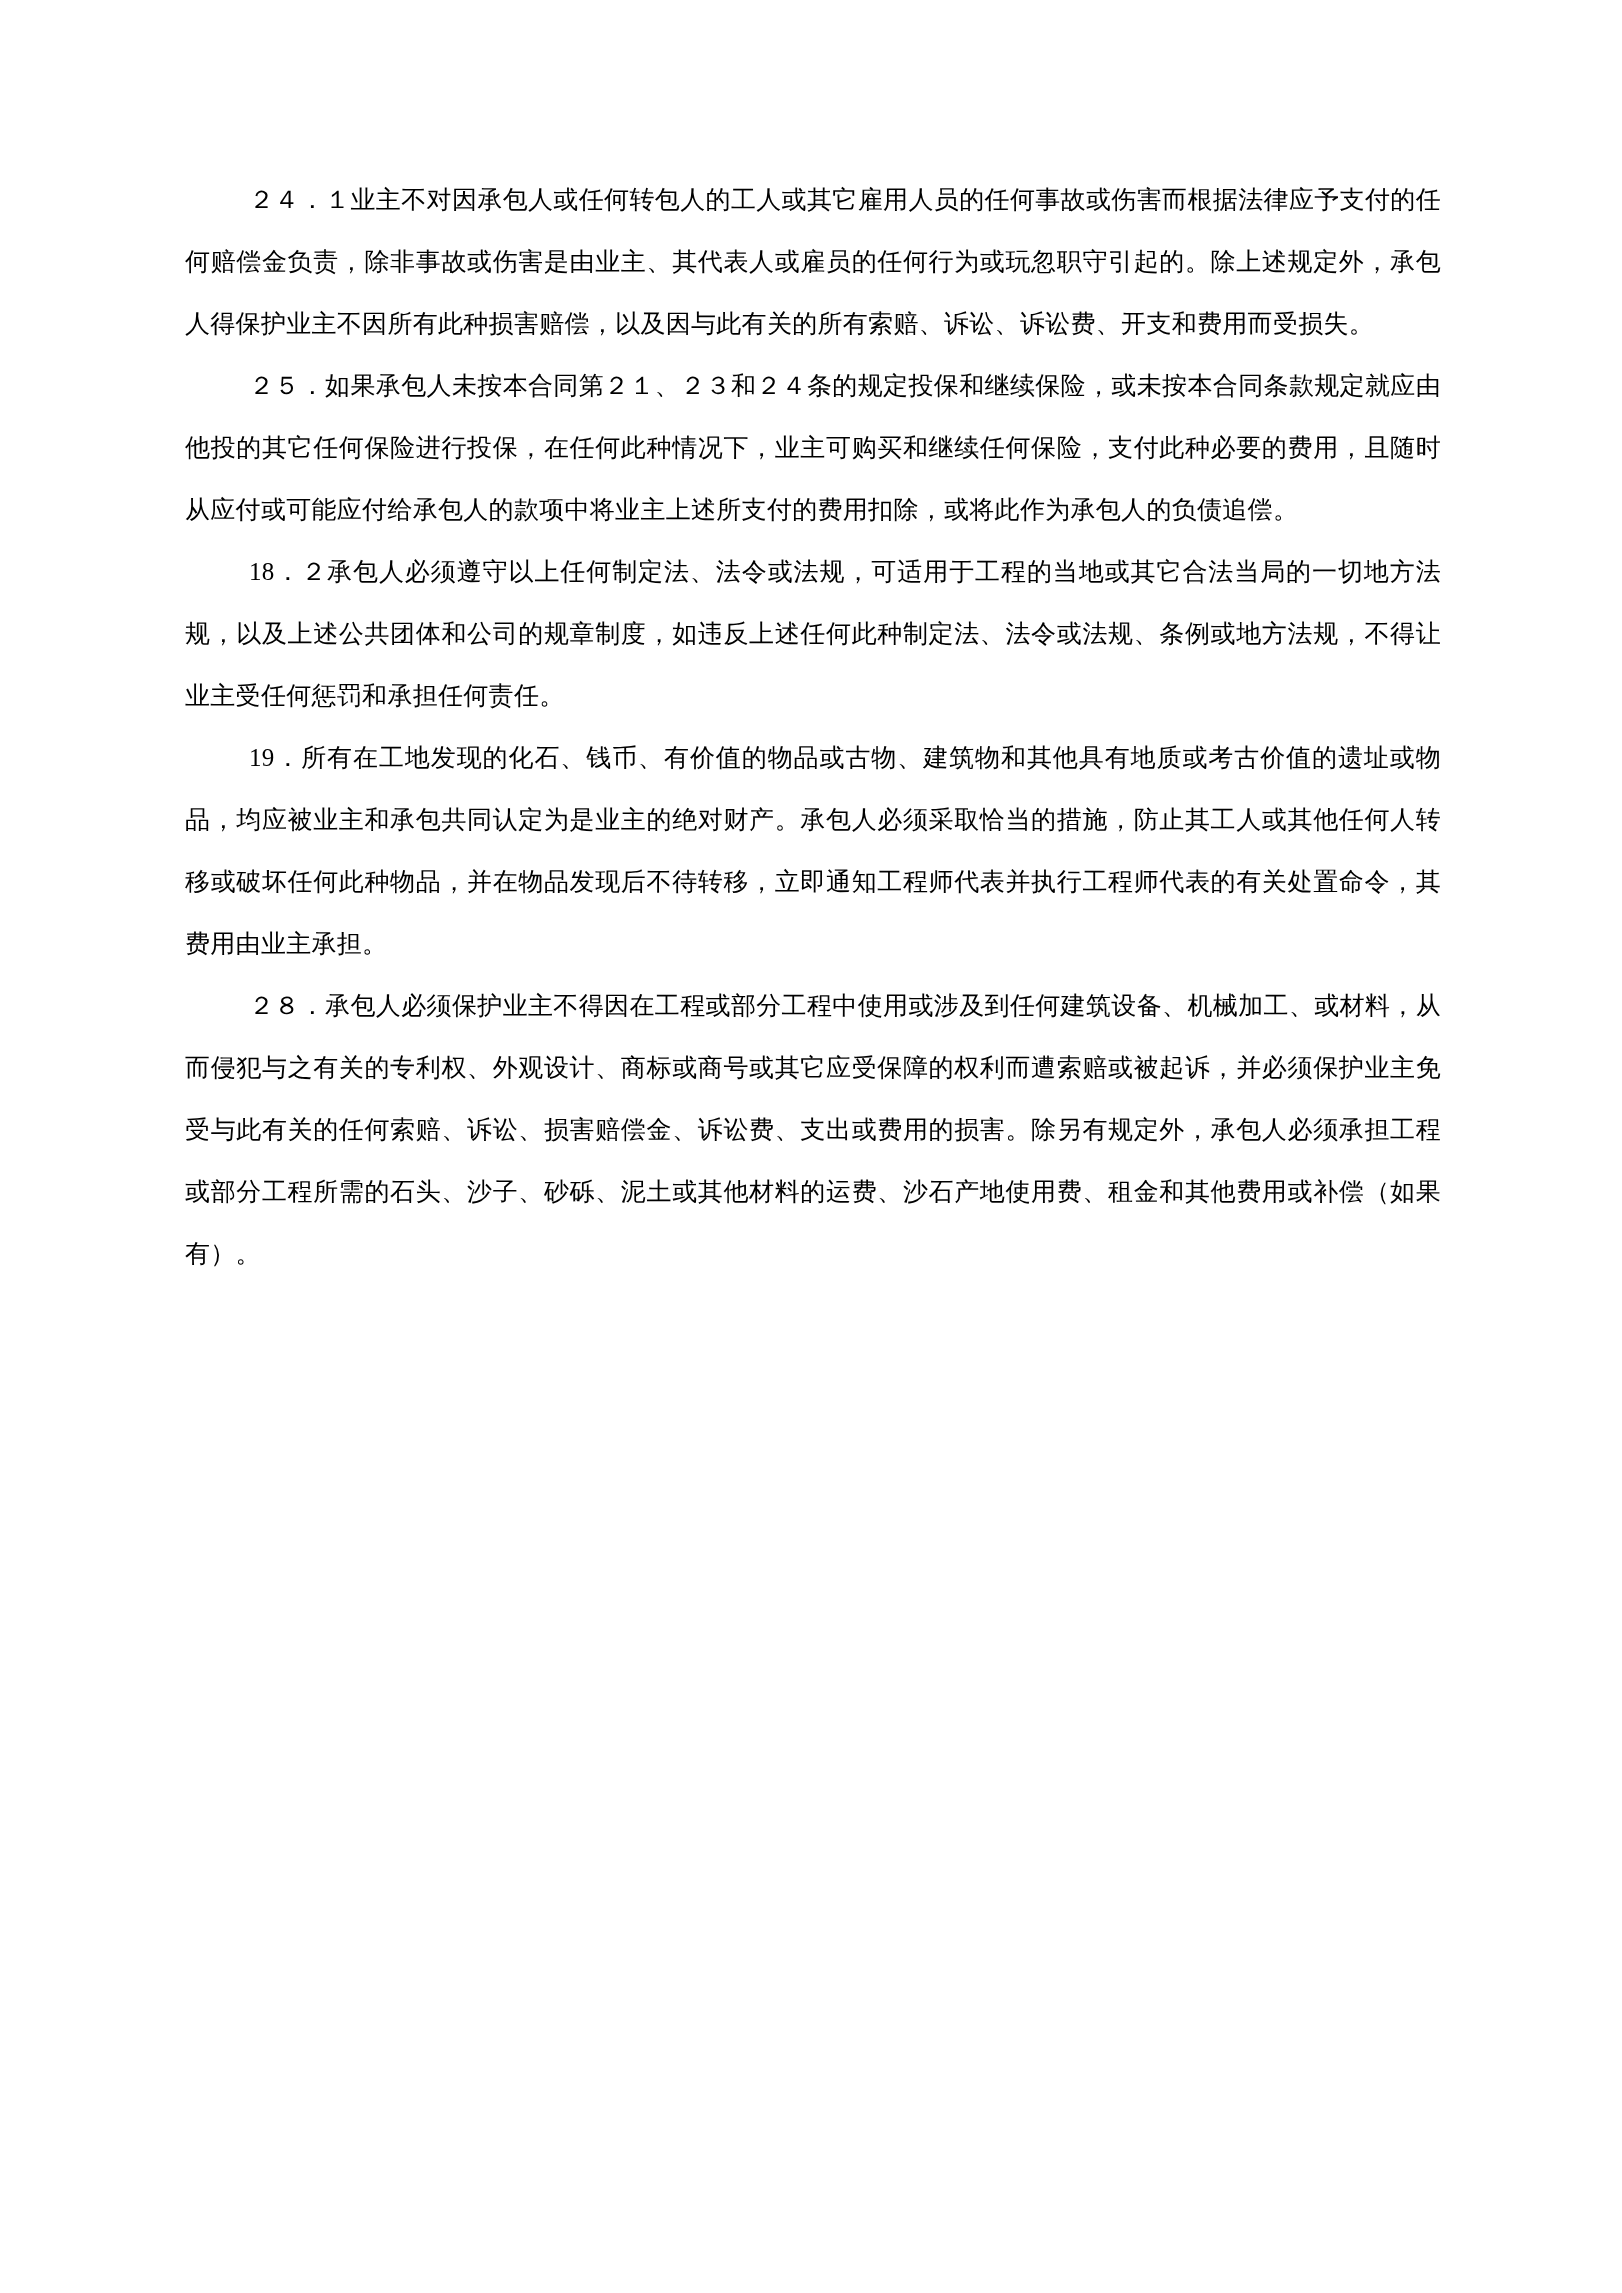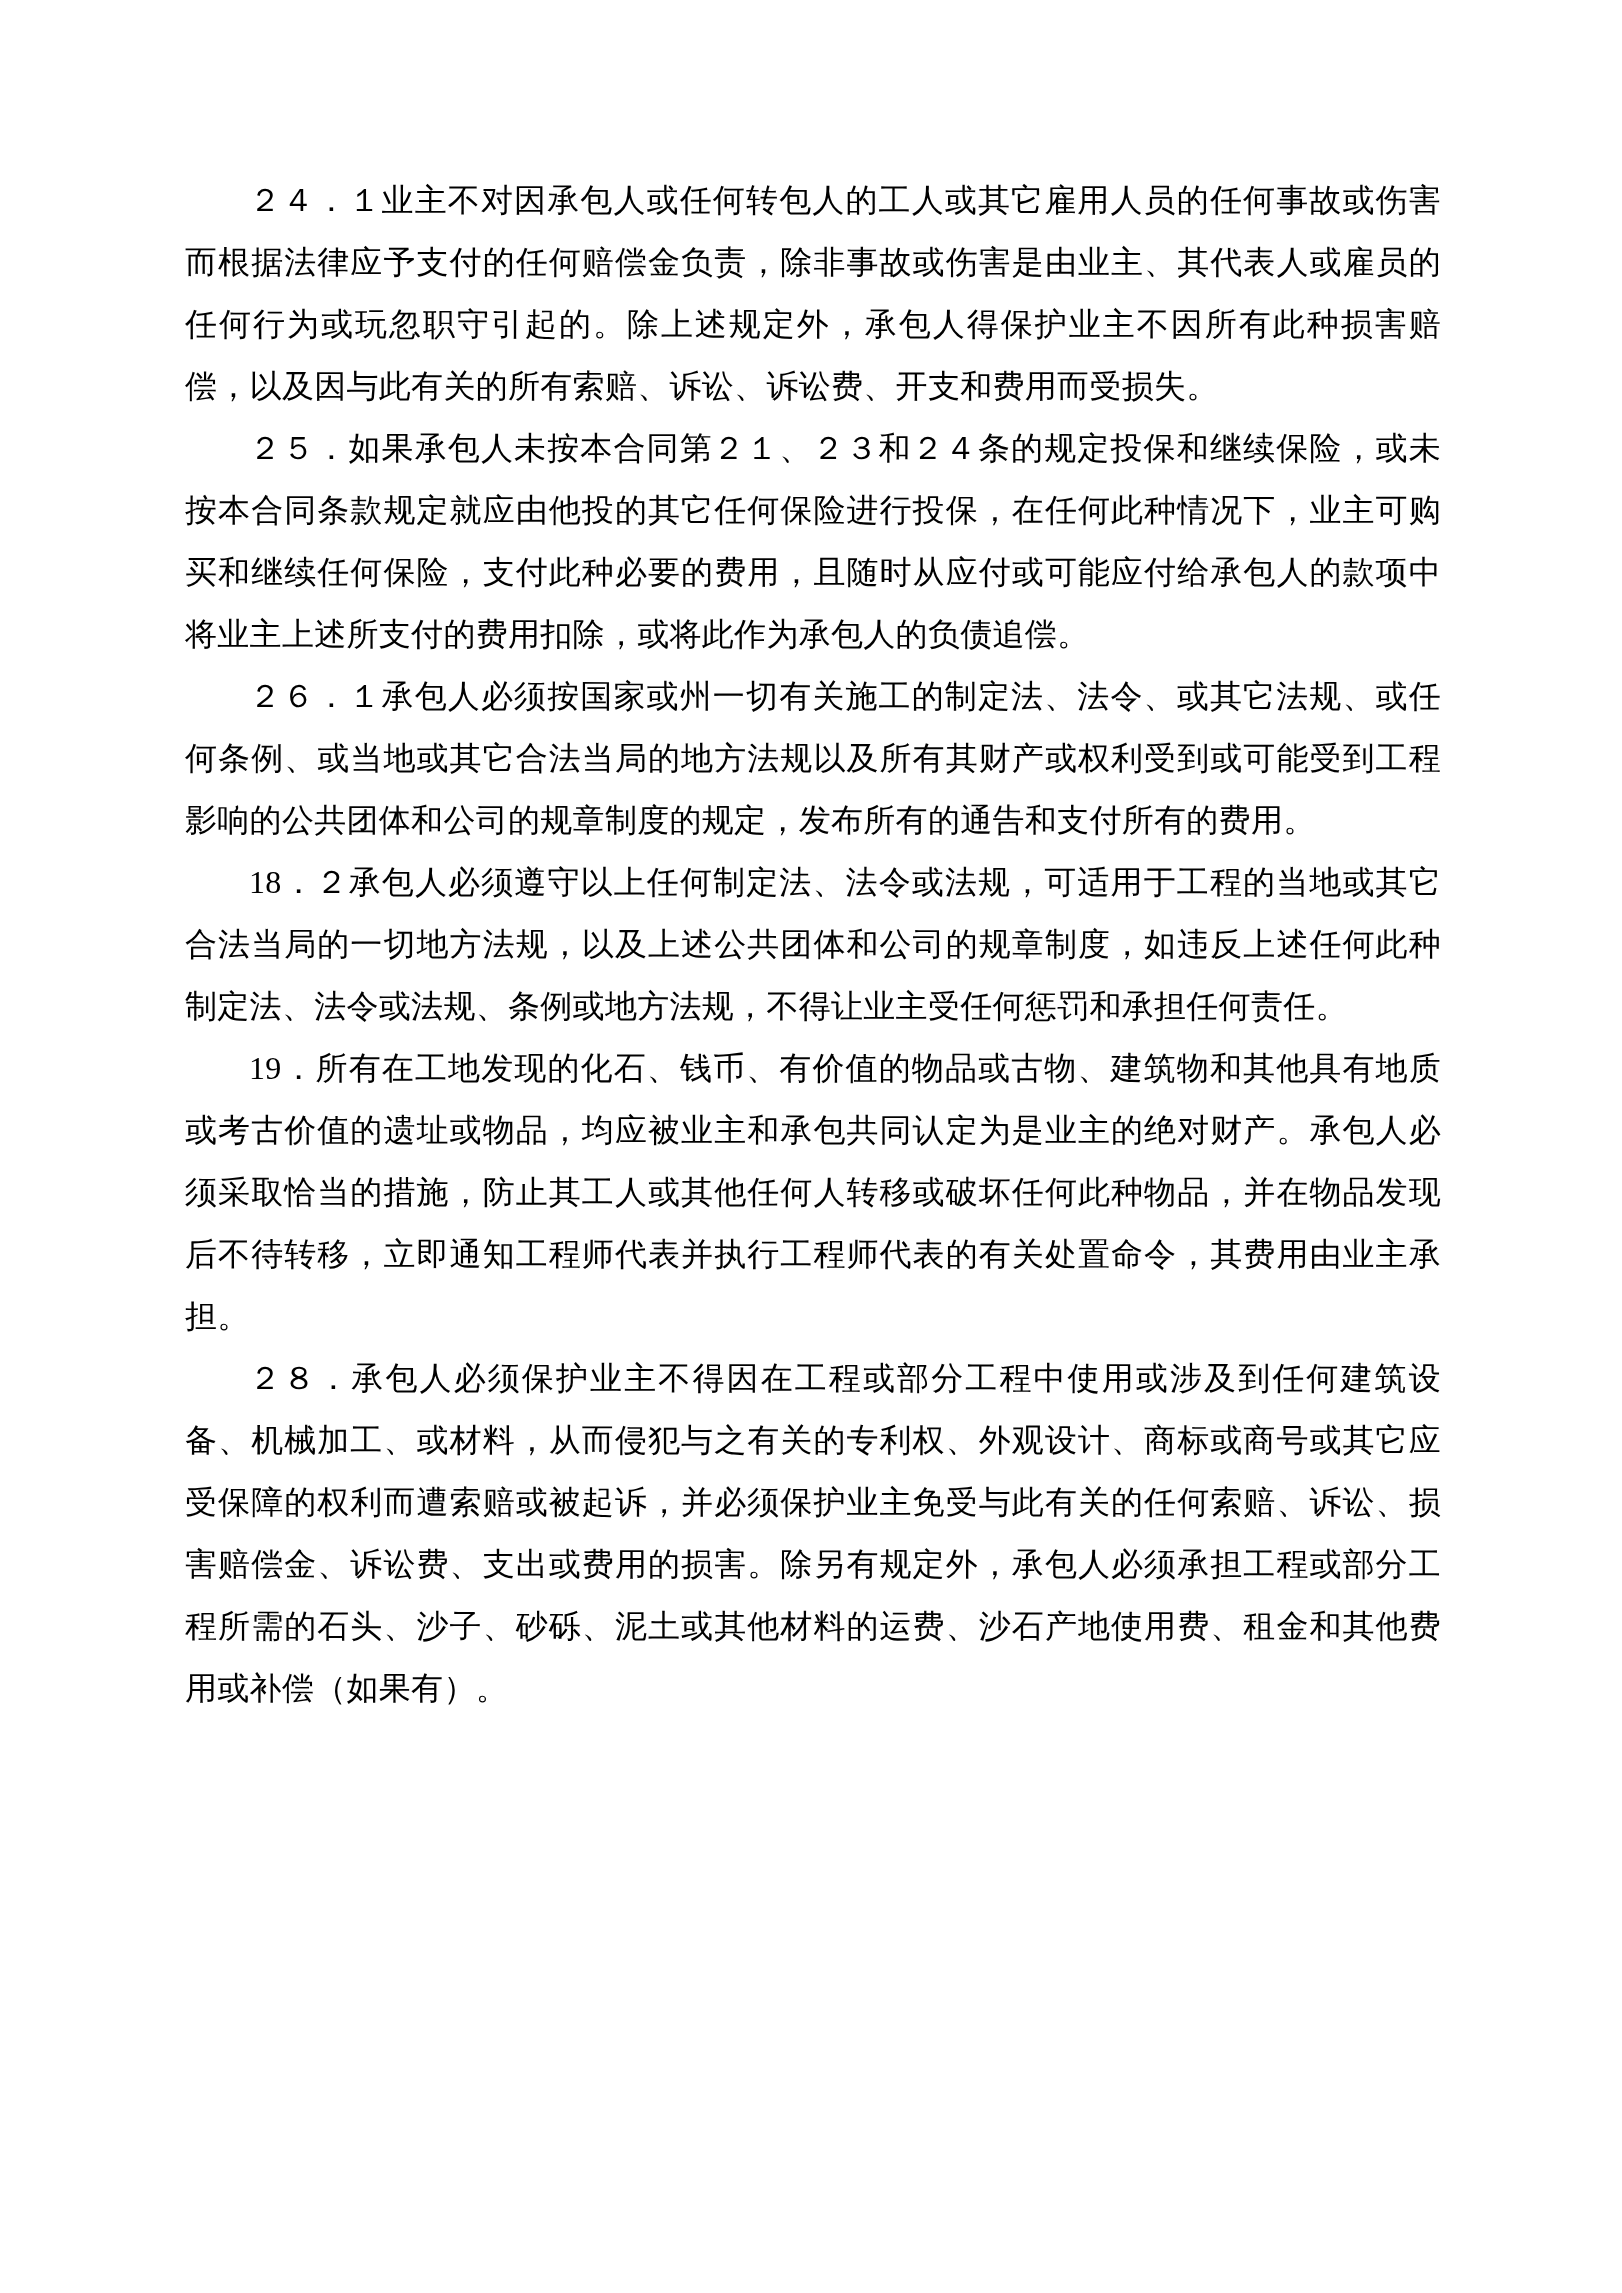--- a/index.html
+++ b/index.html
@@ -21,39 +21,38 @@
     height: 2294px;
     background: #ffffff;
     overflow: hidden;
   }
   .textblock {
     position: absolute;
     left: 185px;
     top: 169px;
     width: 1256px;
     color: #000000;
-    font-size: 32px;
+    font-size: 25px;
     line-height: 62px;
     text-align: justify;
     text-justify: inter-ideograph;
     letter-spacing: 0.3px;
   }
   .textblock p {
     margin: 0;
     padding: 0;
     text-indent: 64px;
     word-break: break-all;
   }
 </style>
 </head>
 <body>
 
 <div class="page">
   <div class="textblock">
     <p>２４．１业主不对因承包人或任何转包人的工人或其它雇用人员的任何事故或伤害而根据法律应予支付的任何赔偿金负责，除非事故或伤害是由业主、其代表人或雇员的任何行为或玩忽职守引起的。除上述规定外，承包人得保护业主不因所有此种损害赔偿，以及因与此有关的所有索赔、诉讼、诉讼费、开支和费用而受损失。</p>
     <p>２５．如果承包人未按本合同第２１、２３和２４条的规定投保和继续保险，或未按本合同条款规定就应由他投的其它任何保险进行投保，在任何此种情况下，业主可购买和继续任何保险，支付此种必要的费用，且随时从应付或可能应付给承包人的款项中将业主上述所支付的费用扣除，或将此作为承包人的负债追偿。</p>
-    <p>２６．１承包人必须按国家或州一切有关施工的制定法、法令、或其它法规、或任何条例、或当地或其它合法当局的地方法规以及所有其财产或权利受到或可能受到工程影响的公共团体和公司的规章制度的规定，发布所有的通告和支付所有的费用。</p>
     <p>18．２承包人必须遵守以上任何制定法、法令或法规，可适用于工程的当地或其它合法当局的一切地方法规，以及上述公共团体和公司的规章制度，如违反上述任何此种制定法、法令或法规、条例或地方法规，不得让业主受任何惩罚和承担任何责任。</p>
     <p>19．所有在工地发现的化石、钱币、有价值的物品或古物、建筑物和其他具有地质或考古价值的遗址或物品，均应被业主和承包共同认定为是业主的绝对财产。承包人必须采取恰当的措施，防止其工人或其他任何人转移或破坏任何此种物品，并在物品发现后不待转移，立即通知工程师代表并执行工程师代表的有关处置命令，其费用由业主承担。</p>
     <p>２８．承包人必须保护业主不得因在工程或部分工程中使用或涉及到任何建筑设备、机械加工、或材料，从而侵犯与之有关的专利权、外观设计、商标或商号或其它应受保障的权利而遭索赔或被起诉，并必须保护业主免受与此有关的任何索赔、诉讼、损害赔偿金、诉讼费、支出或费用的损害。除另有规定外，承包人必须承担工程或部分工程所需的石头、沙子、砂砾、泥土或其他材料的运费、沙石产地使用费、租金和其他费用或补偿（如果有）。</p>
   </div>
 </div>
 
 
 </body></html>

